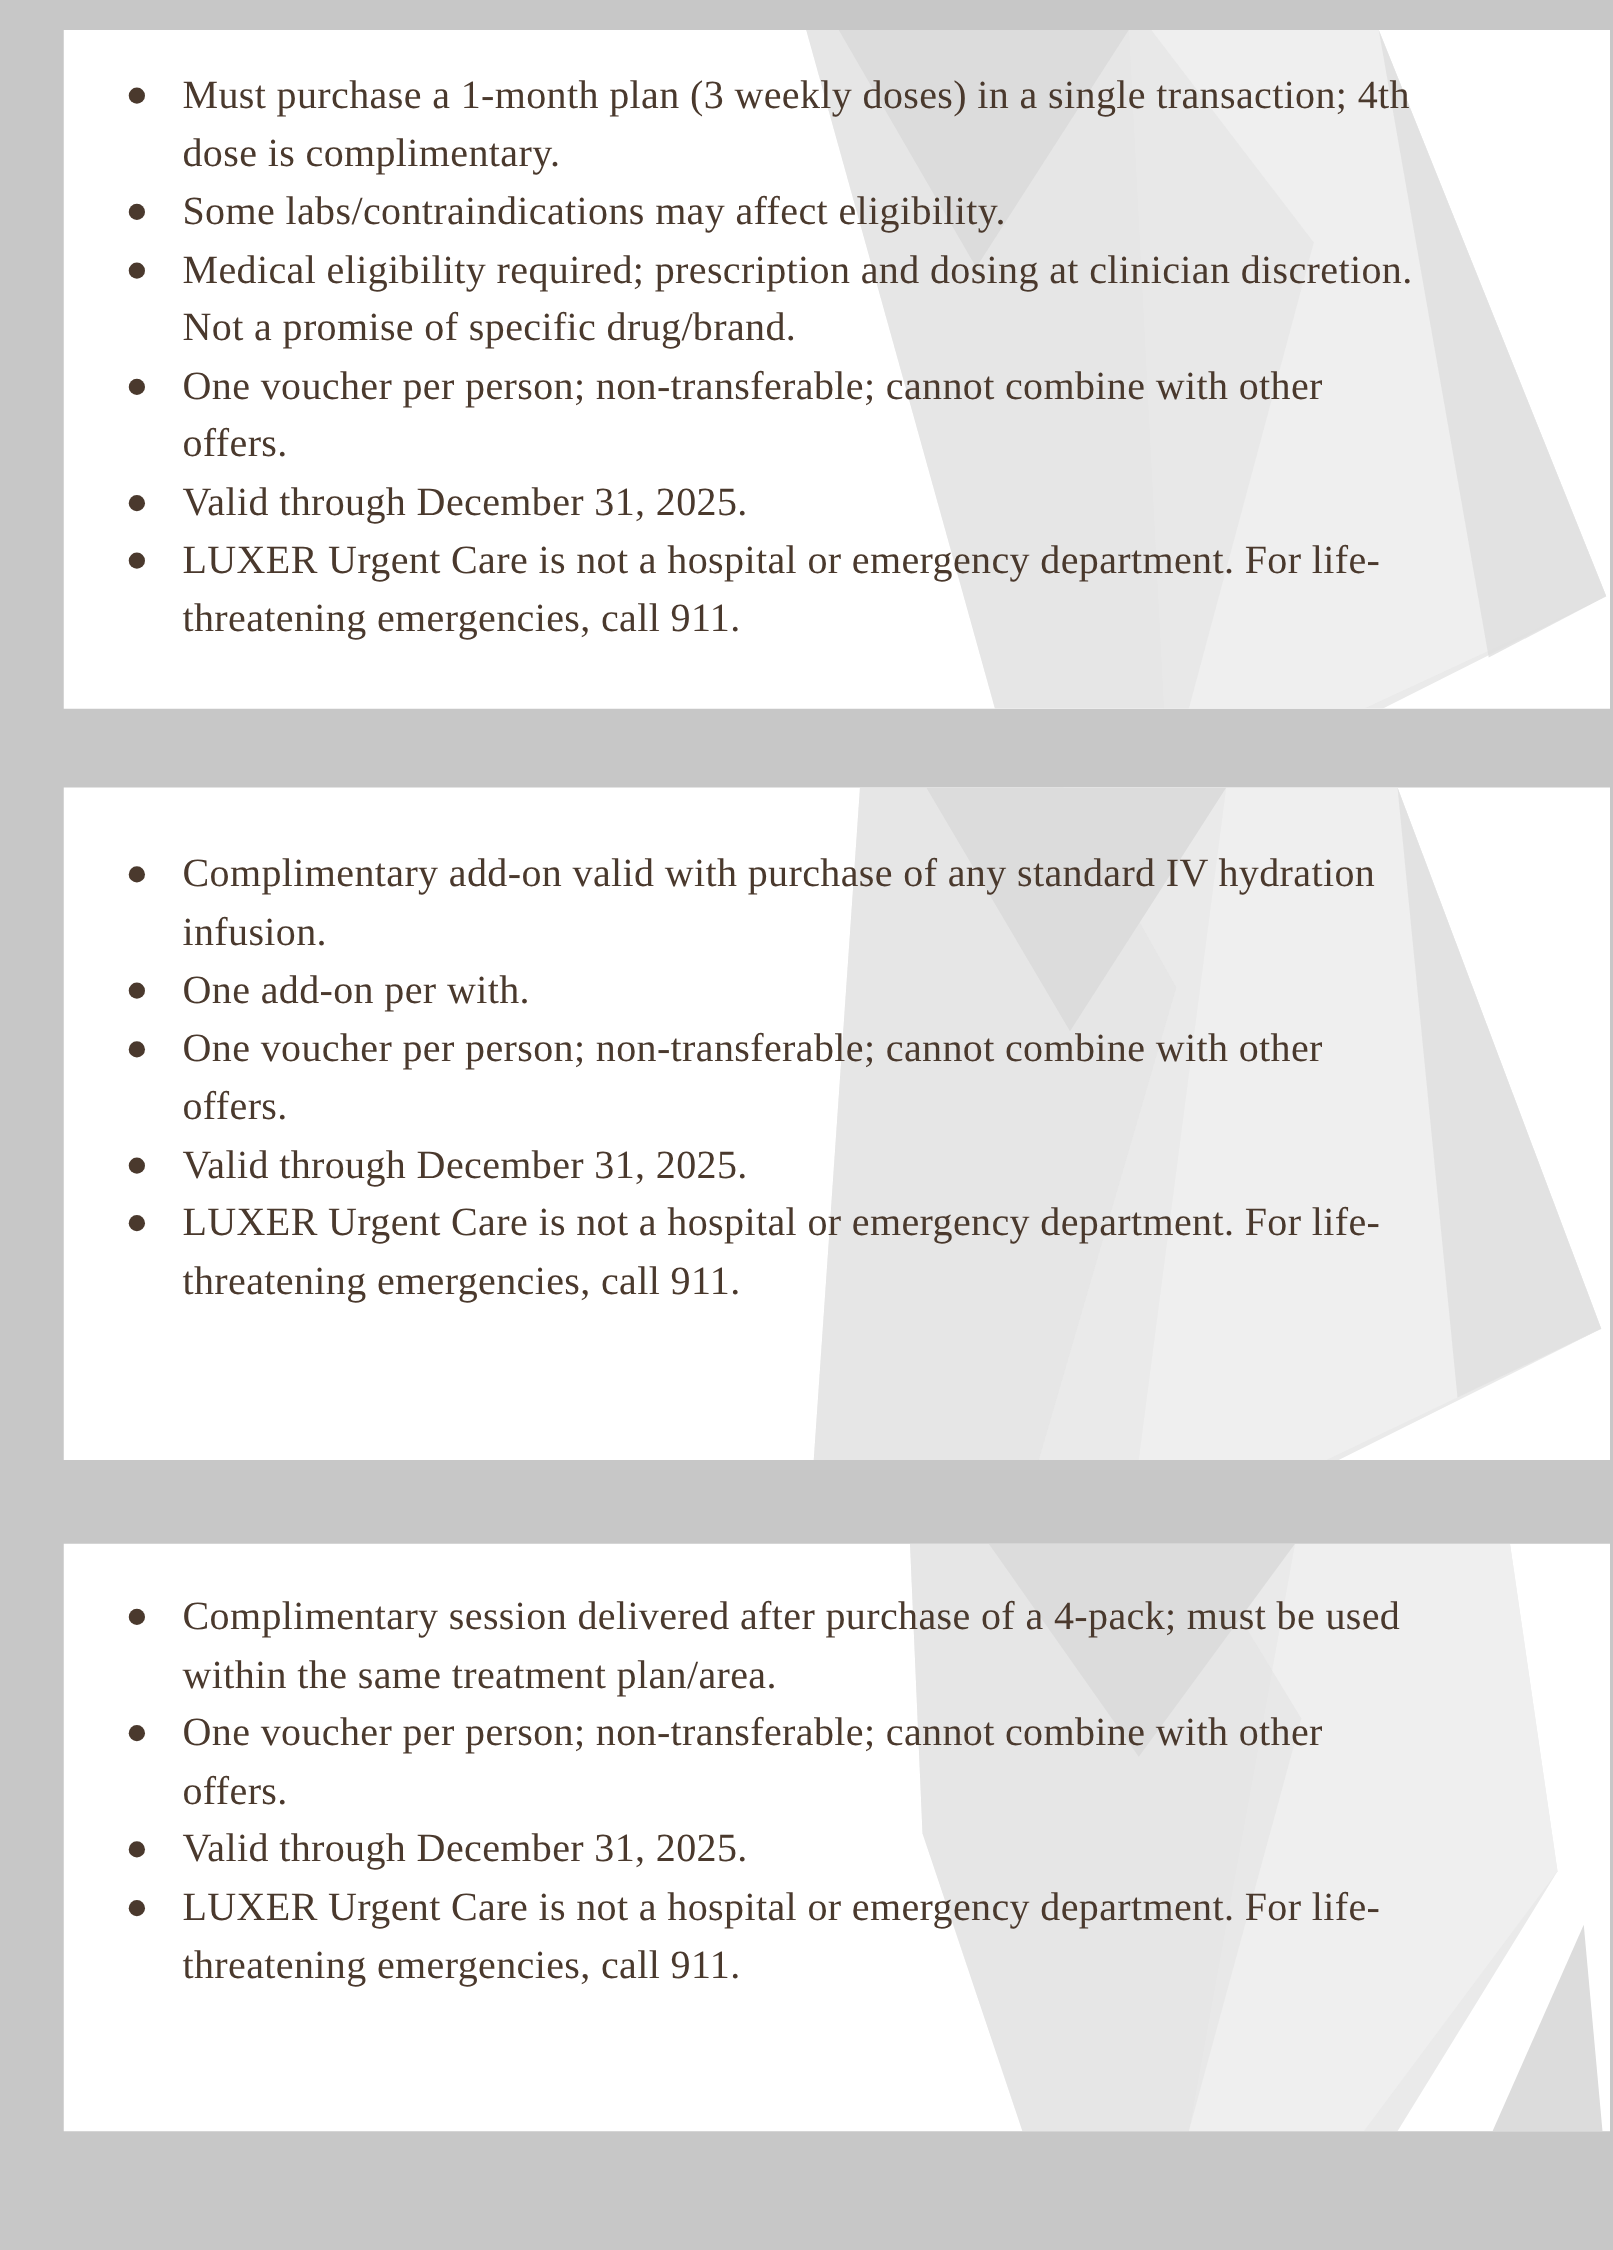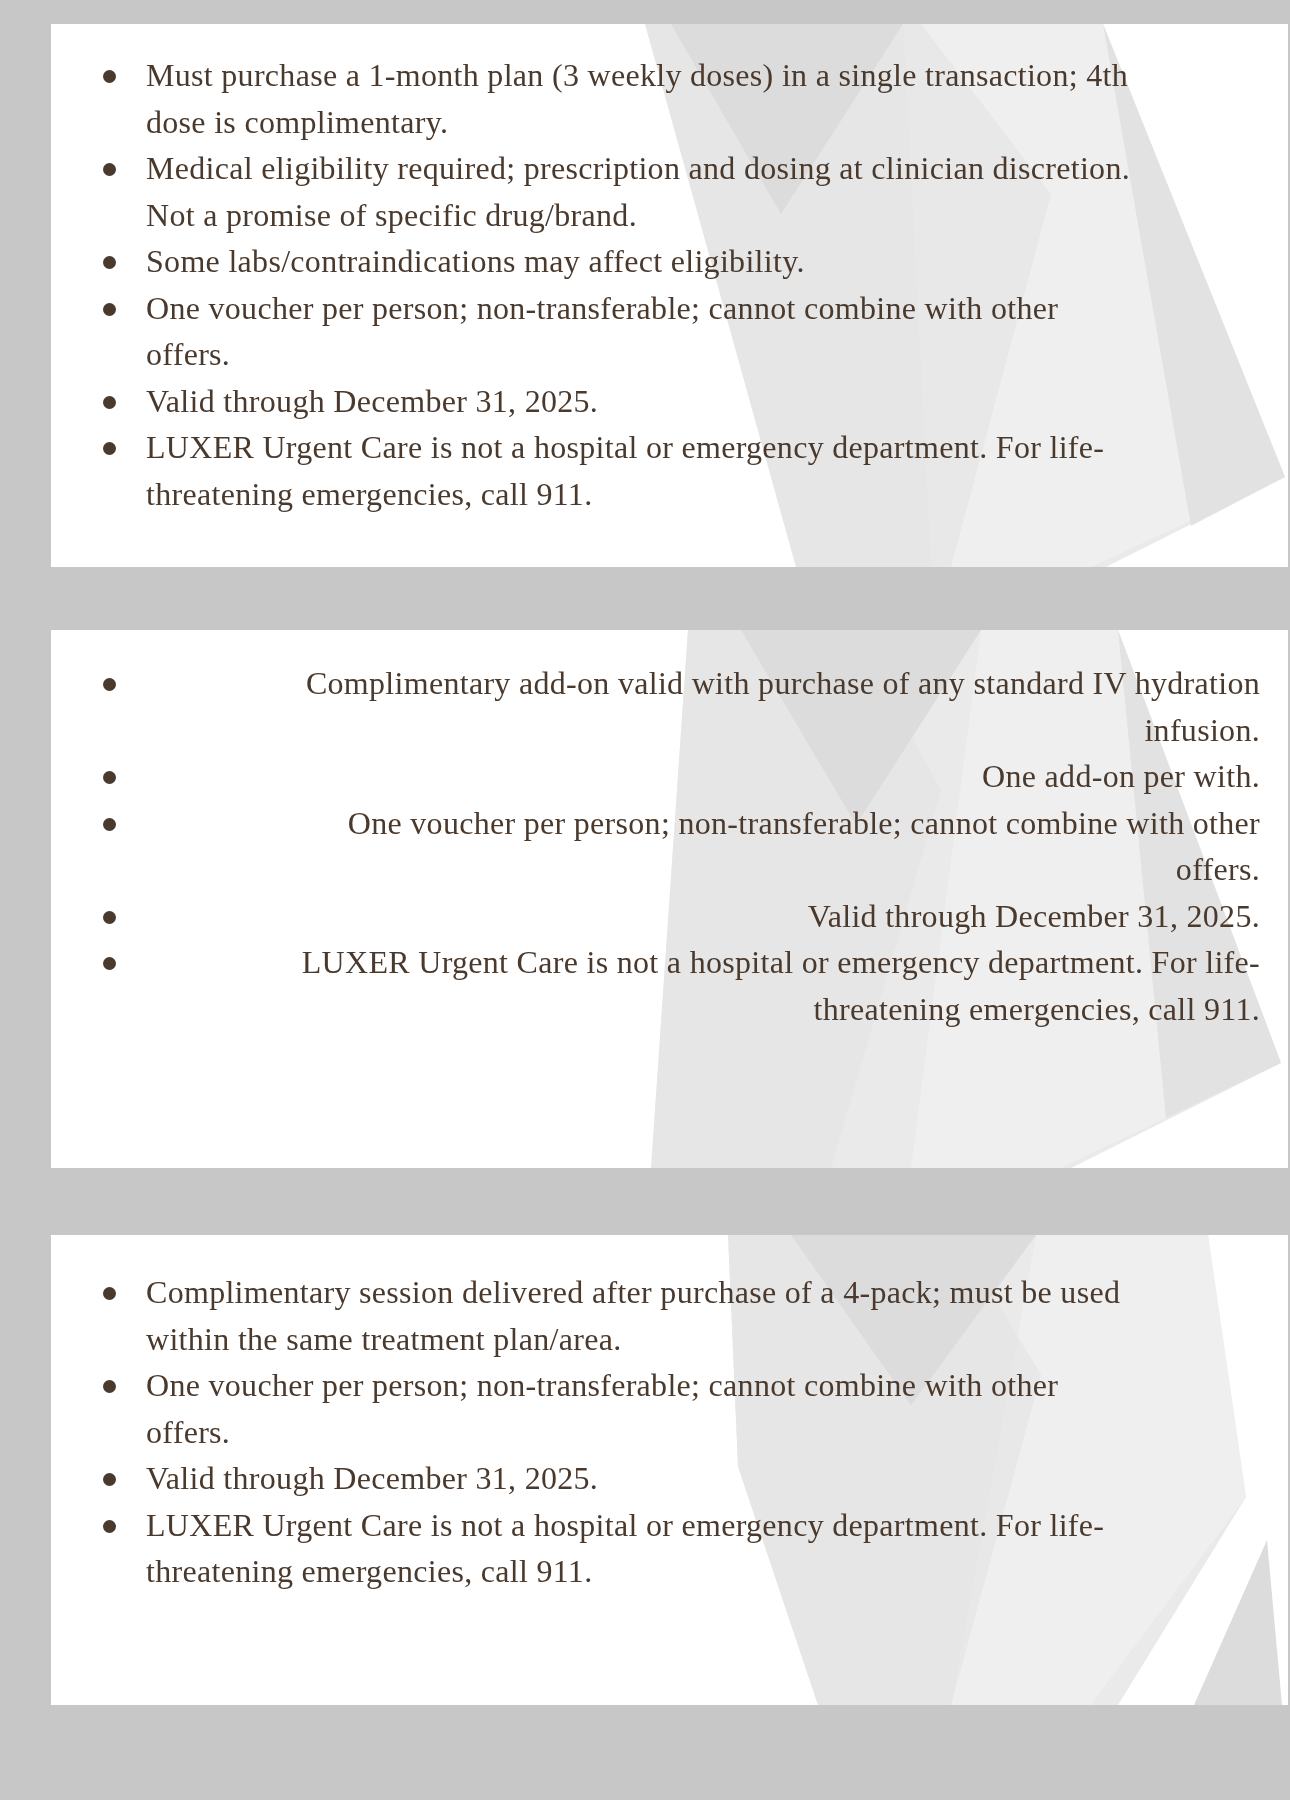--- a/index.html
+++ b/index.html
@@ -29,21 +29,21 @@
   .terms{
     position:relative;
     margin:0;padding:0;
     list-style:none;
     color:#4a392d;
     font-size:32px;
     line-height:46.5px;
     letter-spacing:0.3px;
   }
   .panel-1 .terms{padding-top:28px;}
-  .panel-2 .terms{padding-top:30px;text-align:right;}
+  .panel-2 .terms{padding-top:45px;}
   .panel-3 .terms{padding-top:34px;}
   .terms li{
     position:relative;
     padding-left:95px;
     padding-right:28px;
   }
   .dot{
     position:absolute;
     left:52px;top:18px;
     width:13px;height:13px;
@@ -69,26 +69,26 @@
       <polygon points="1052,0 1234,453 1140,502" fill="#dedede" opacity="0.8"></polygon>
     </svg>
     <ul class="terms">
       <li>
           <span class="dot"></span>
           <span class="txt">Must purchase a 1-month plan (3 weekly doses) in a single transaction; 4th
 dose is complimentary.</span>
         </li>
       <li>
           <span class="dot"></span>
-          <span class="txt">Medical eligibility required; prescription and dosing at clinician discretion.
-Not a promise of specific drug/brand.</span>
+          <span class="txt">Some labs/contraindications may affect eligibility.</span>
         </li>
       <li>
           <span class="dot"></span>
-          <span class="txt">Some labs/contraindications may affect eligibility.</span>
+          <span class="txt">Medical eligibility required; prescription and dosing at clinician discretion.
+Not a promise of specific drug/brand.</span>
         </li>
       <li>
           <span class="dot"></span>
           <span class="txt">One voucher per person; non-transferable; cannot combine with other
 offers.</span>
         </li>
       <li>
           <span class="dot"></span>
           <span class="txt">Valid through December 31, 2025.</span>
         </li>

